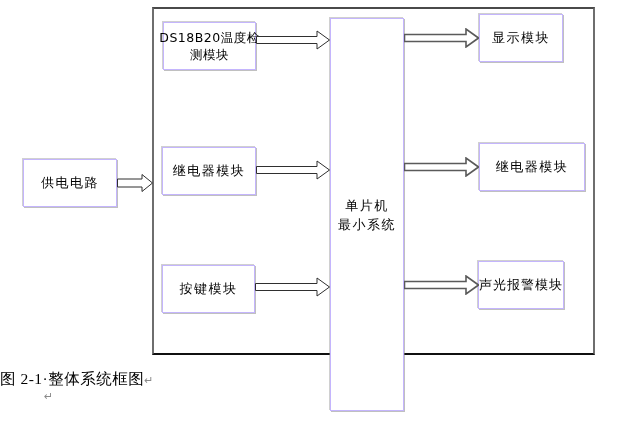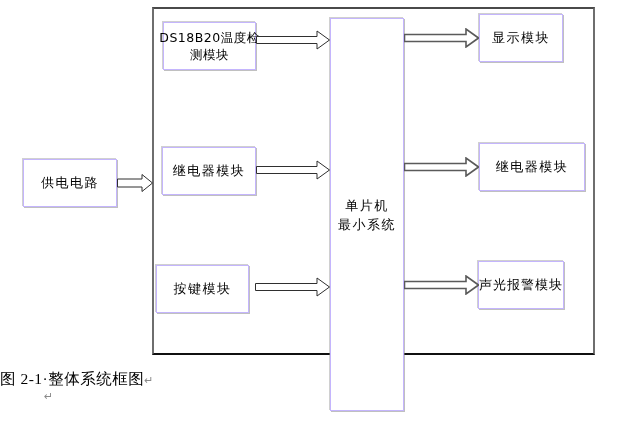--- a/index.html
+++ b/index.html
@@ -36,21 +36,21 @@
     justify-content: center;
     text-align: center;
     font-size: 13px;
     letter-spacing: 1.5px;
     line-height: 18px;
   }
   .box .ln { white-space: nowrap; }
   .box-power   { left: 23px;  top: 159px; width: 94px;  height: 48px; }
   .box-sensor  { left: 163px; top: 22px;  width: 93px;  height: 48px; font-size: 12.5px; letter-spacing: 0.5px; line-height: 17px;}
   .box-clock   { left: 162px; top: 147px; width: 94px;  height: 48px; }
-  .box-keys    { left: 156px; top: 265px; width: 93px;  height: 48px; }
+  .box-keys    { left: 162px; top: 265px; width: 93px;  height: 48px; }
   .box-mcu     { left: 330px; top: 18px;  width: 74px;  height: 393px; line-height: 19px; }
   .box-display { left: 479px; top: 14px;  width: 84px; height: 48px; }
   .box-relay   { left: 479px; top: 143px; width: 106px; height: 48px; }
   .box-alarm   { left: 478px; top: 261px; width: 86px; height: 48px; letter-spacing: 1px; }
   .arrow { position: absolute; height: 20px; }
   .arrow polygon { fill: #ffffff; }
   .arrow.thin  polygon { stroke: #2f2f2f; stroke-width: 1; }
   .arrow.gray  polygon { stroke: #5a5a5a; stroke-width: 1.6; }
   .caption-row {
     position: absolute;

